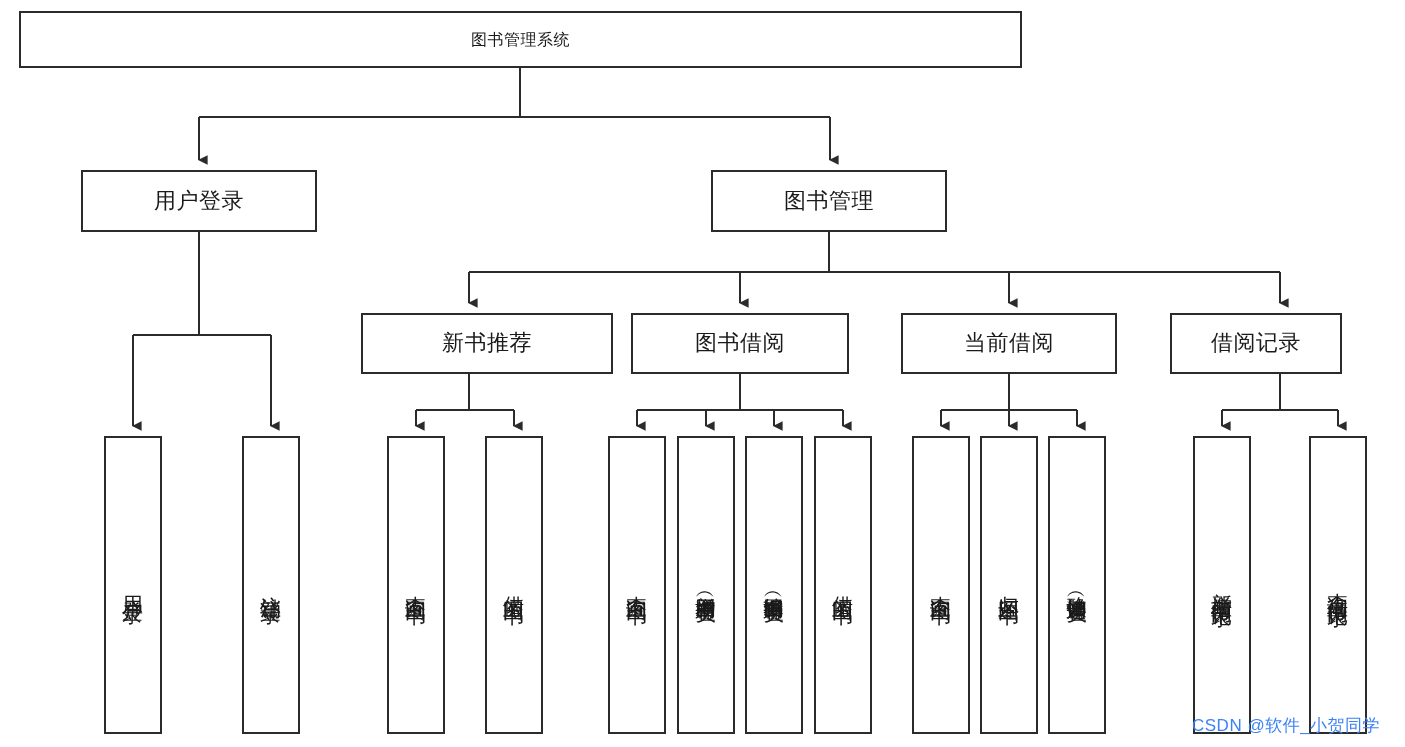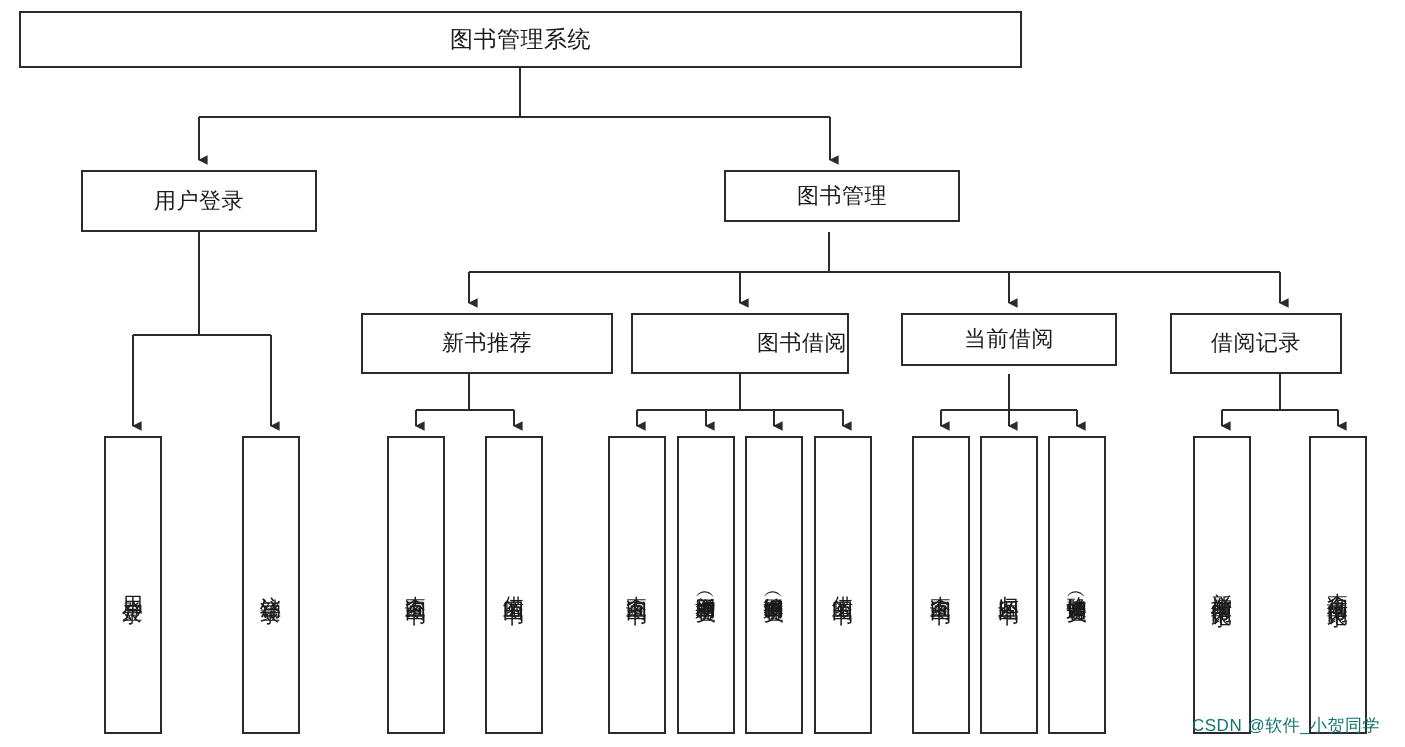--- a/index.html
+++ b/index.html
@@ -25,21 +25,21 @@
   }
   .node .lbl{
     display:block;
     text-align:center;
     line-height:1.12;
     letter-spacing:0.5px;
     white-space:pre;
   }
   
   .node.h .lbl{font-size:22px;}
-  .node.root .lbl{font-size:23px;}
+  .node.root .lbl{font-size:16px;}
 
   
   .node.v{
     align-items:center;
     justify-content:center;
     padding:6px 0;
   }
   .node.v .lbl{
     writing-mode:vertical-rl;
     text-orientation:upright;
@@ -47,21 +47,21 @@
     line-height:1.0;
     letter-spacing:3px;
     max-height:284px;
   }
   .node.v.tall .lbl{font-size:20px;letter-spacing:1px;}
 
   .watermark{
     position:absolute;
     left:1192px;top:714px;
     font-size:17px;
-    color:#0f766e;
+    color:#3b82f6;
     white-space:nowrap;
     letter-spacing:0.5px;
   }
 </style>
 </head>
 <body>
 
 <div id="canvas">
 
   <svg class="edges" viewBox="0 0 1405 747" xmlns="http://www.w3.org/2000/svg">
@@ -114,31 +114,31 @@
     </g>
   </svg>
 
   <div class="node h root" style="left:19px;top:11px;width:1003px;height:57px;">
     <span class="lbl">图书管理系统</span>
   </div>
 
   <div class="node h" style="left:81px;top:170px;width:236px;height:62px;">
     <span class="lbl">用户登录</span>
   </div>
-  <div class="node h" style="left:711px;top:170px;width:236px;height:52px;margin-left:13px;">
+  <div class="node h" style="left:711px;top:170px;width:236px;height:62px;">
     <span class="lbl">图书管理</span>
   </div>
 
   <div class="node h" style="left:361px;top:313px;width:252px;height:61px;">
     <span class="lbl">新书推荐</span>
   </div>
-  <div class="node h" style="left:631px;top:313px;width:218px;height:61px;justify-content:flex-end;">
+  <div class="node h" style="left:631px;top:313px;width:218px;height:61px;">
     <span class="lbl">图书借阅</span>
   </div>
-  <div class="node h" style="left:901px;top:313px;width:216px;height:53px;">
+  <div class="node h" style="left:901px;top:313px;width:216px;height:61px;">
     <span class="lbl">当前借阅</span>
   </div>
   <div class="node h" style="left:1170px;top:313px;width:172px;height:61px;">
     <span class="lbl">借阅记录</span>
   </div>
 
   <div class="node v" style="left:104px;top:436px;width:58px;height:298px;">
     <span class="lbl">用户登录</span>
   </div>
   <div class="node v" style="left:242px;top:436px;width:58px;height:298px;">

